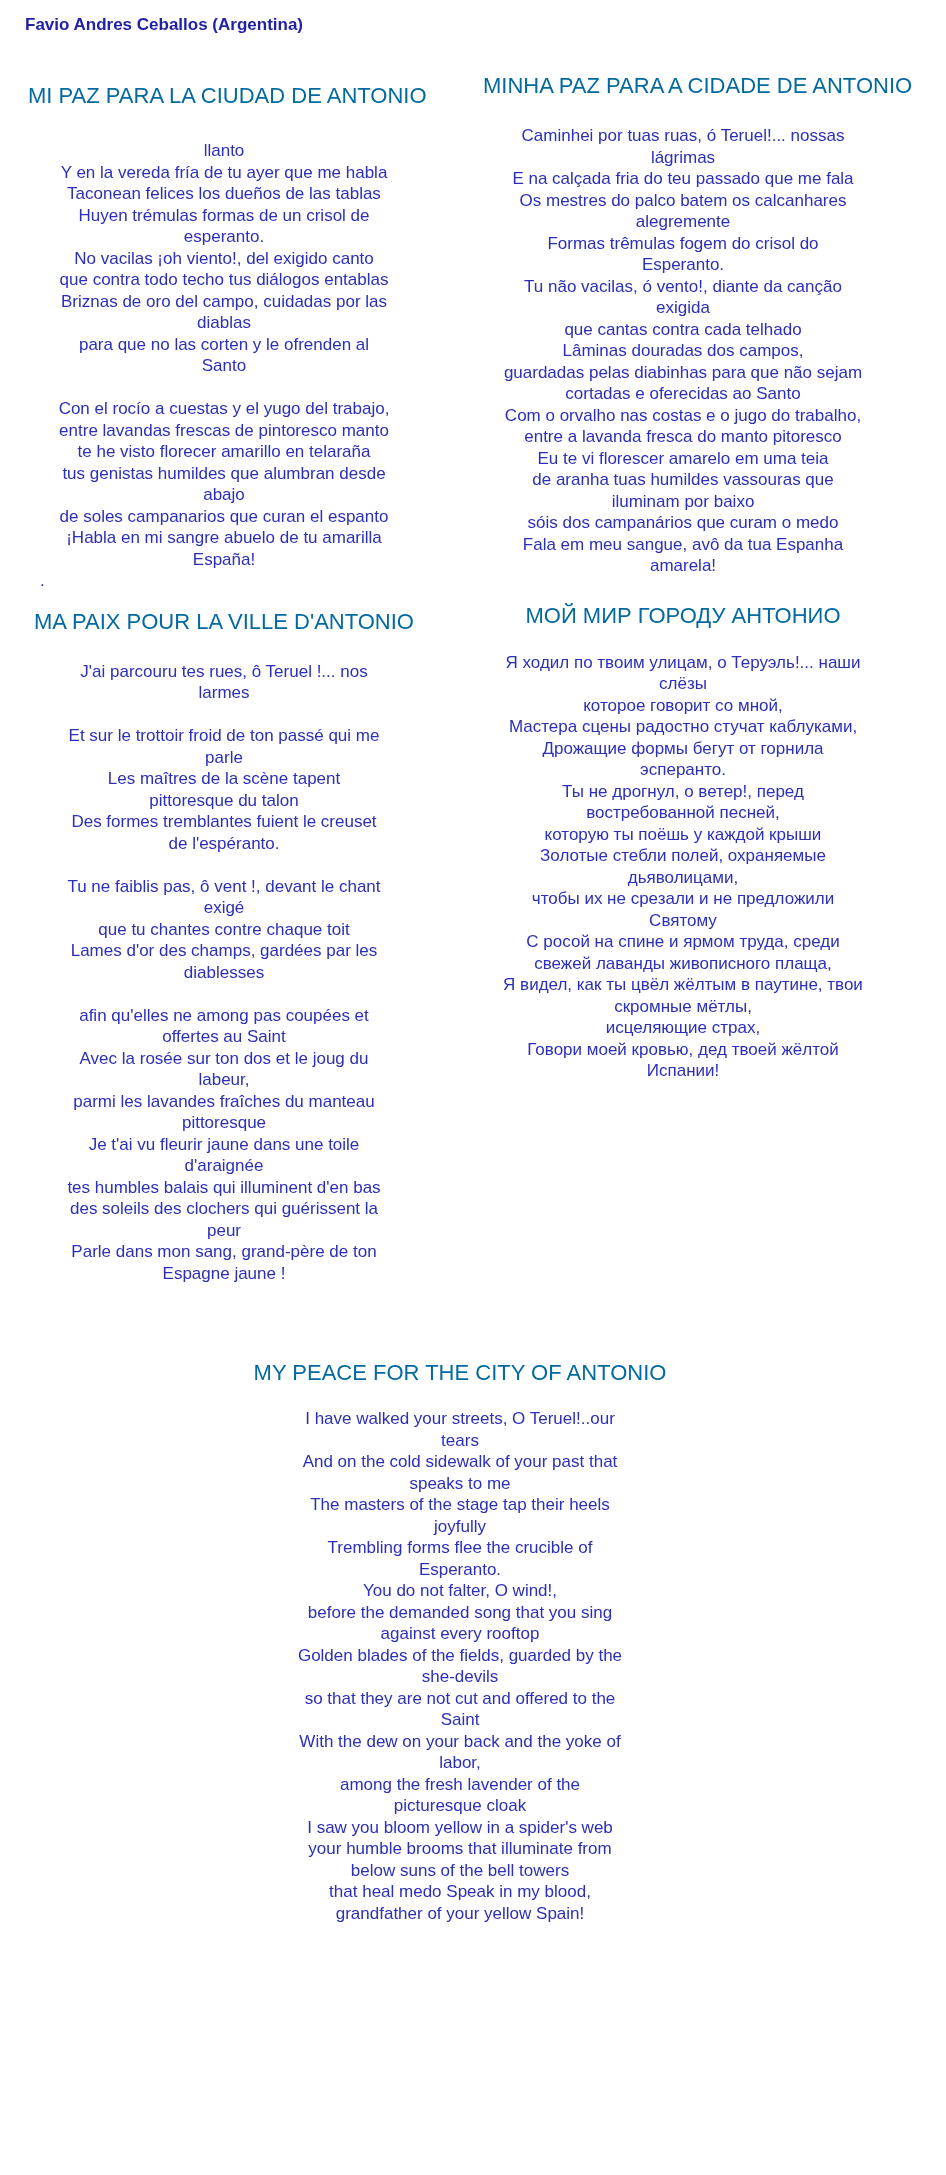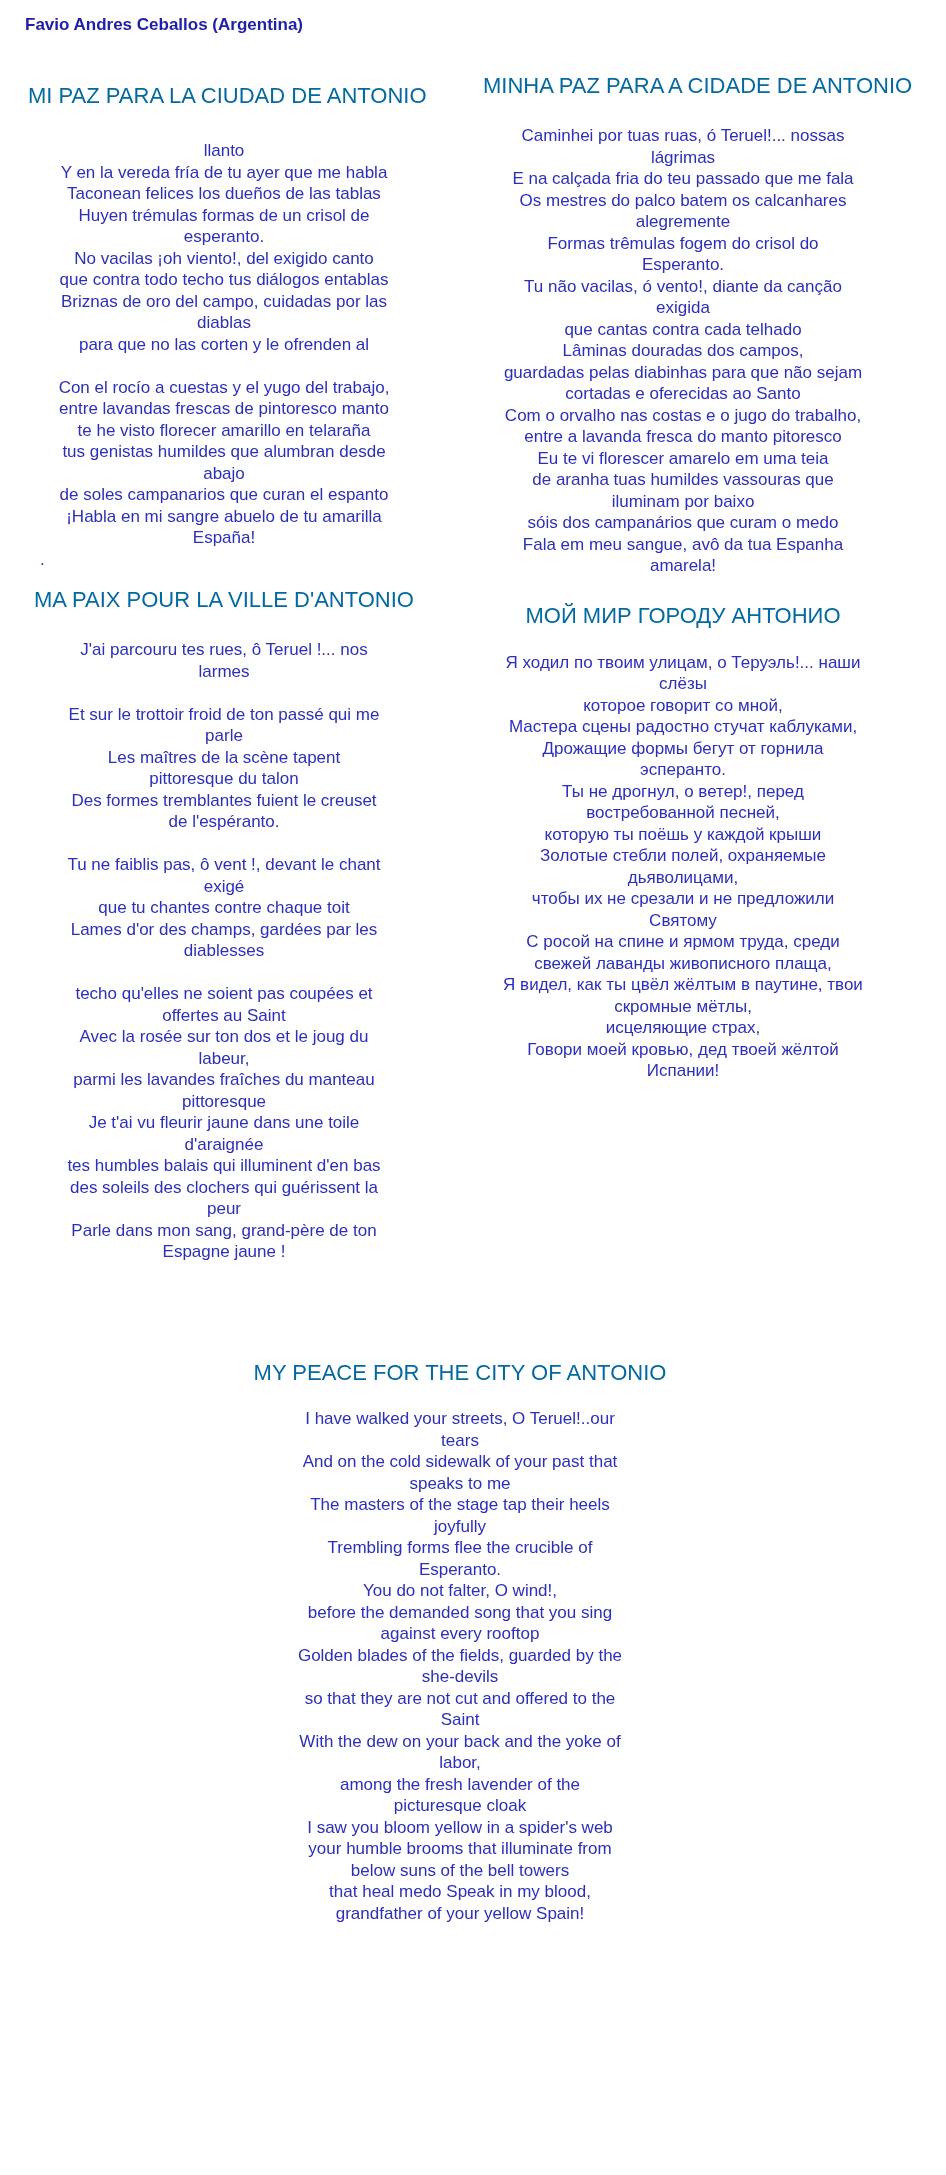--- a/index.html
+++ b/index.html
@@ -72,20 +72,21 @@
         <div class="poem-line">llanto</div>
         <div class="poem-line">Y en la vereda fría de tu ayer que me habla</div>
         <div class="poem-line">Taconean felices los dueños de las tablas</div>
         <div class="poem-line">Huyen trémulas formas de un crisol de</div>
         <div class="poem-line">esperanto.</div>
         <div class="poem-line">No vacilas ¡oh viento!, del exigido canto</div>
         <div class="poem-line">que contra todo techo tus diálogos entablas</div>
         <div class="poem-line">Briznas de oro del campo, cuidadas por las</div>
         <div class="poem-line">diablas</div>
         <div class="poem-line">para que no las corten y le ofrenden al</div>
+        <div class="poem-line">Santo</div>
         <div class="poem-line blank">&nbsp;</div>
         <div class="poem-line">Con el rocío a cuestas y el yugo del trabajo,</div>
         <div class="poem-line">entre lavandas frescas de pintoresco manto</div>
         <div class="poem-line">te he visto florecer amarillo en telaraña</div>
         <div class="poem-line">tus genistas humildes que alumbran desde</div>
         <div class="poem-line">abajo</div>
         <div class="poem-line">de soles campanarios que curan el espanto</div>
         <div class="poem-line">¡Habla en mi sangre abuelo de tu amarilla</div>
         <div class="poem-line">España!</div>
       </div>
@@ -102,21 +103,21 @@
         <div class="poem-line">pittoresque du talon</div>
         <div class="poem-line">Des formes tremblantes fuient le creuset</div>
         <div class="poem-line">de l'espéranto.</div>
         <div class="poem-line blank">&nbsp;</div>
         <div class="poem-line">Tu ne faiblis pas, ô vent !, devant le chant</div>
         <div class="poem-line">exigé</div>
         <div class="poem-line">que tu chantes contre chaque toit</div>
         <div class="poem-line">Lames d'or des champs, gardées par les</div>
         <div class="poem-line">diablesses</div>
         <div class="poem-line blank">&nbsp;</div>
-        <div class="poem-line">techo qu'elles ne soient pas coupées et</div>
+        <div class="poem-line">afin qu'elles ne among pas coupées et</div>
         <div class="poem-line">offertes au Saint</div>
         <div class="poem-line">Avec la rosée sur ton dos et le joug du</div>
         <div class="poem-line">labeur,</div>
         <div class="poem-line">parmi les lavandes fraîches du manteau</div>
         <div class="poem-line">pittoresque</div>
         <div class="poem-line">Je t'ai vu fleurir jaune dans une toile</div>
         <div class="poem-line">d'araignée</div>
         <div class="poem-line">tes humbles balais qui illuminent d'en bas</div>
         <div class="poem-line">des soleils des clochers qui guérissent la</div>
         <div class="poem-line">peur</div>

